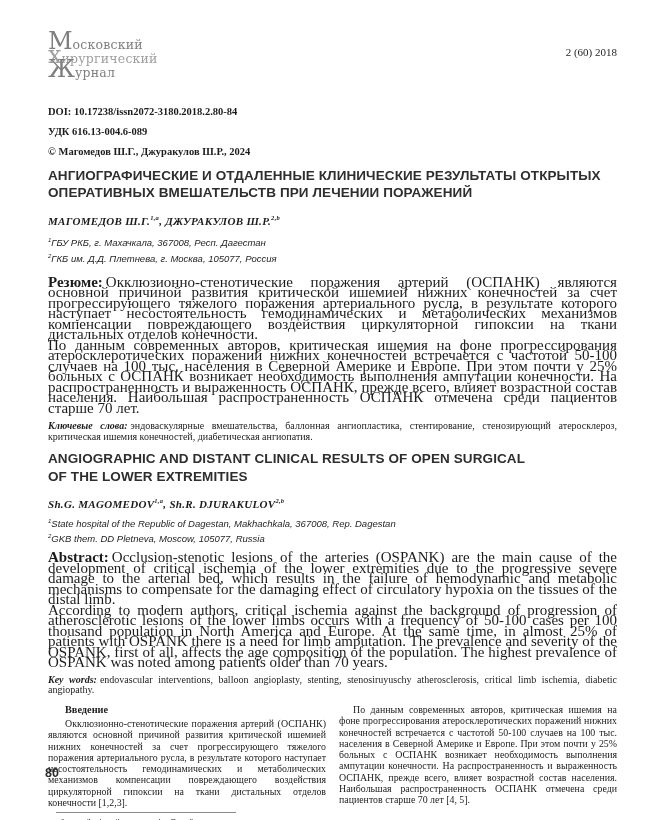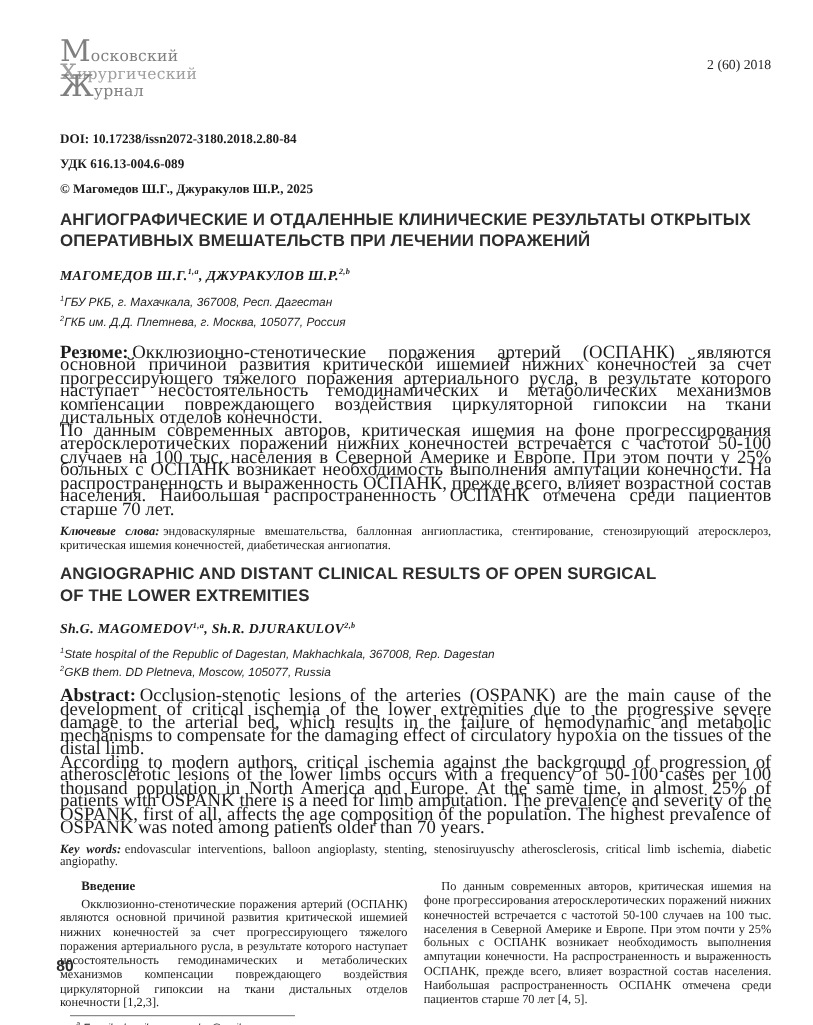--- a/index.html
+++ b/index.html
@@ -68,21 +68,21 @@
       <div class="logo-line logo-l1"><span class="initial">М</span><span class="rest">осковский</span></div>
       <div class="logo-line logo-l2"><span class="initial">х</span><span class="rest">ирургический</span></div>
       <div class="logo-line logo-l3"><span class="initial">Ж</span><span class="rest">урнал</span></div>
     </div>
     <div class="issue">2 (60) 2018</div>
   </div>
 
   <div class="meta">
     <div class="meta-line">DOI: 10.17238/issn2072-3180.2018.2.80-84</div>
     <div class="meta-line">УДК 616.13-004.6-089</div>
-    <div class="meta-line">© Магомедов Ш.Г., Джуракулов Ш.Р., 2025</div>
+    <div class="meta-line">© Магомедов Ш.Г., Джуракулов Ш.Р., 2024</div>
   </div>
 
   <div class="title title-ru">
     <div>АНГИОГРАФИЧЕСКИЕ И ОТДАЛЕННЫЕ КЛИНИЧЕСКИЕ РЕЗУЛЬТАТЫ ОТКРЫТЫХ</div>
     <div>ОПЕРАТИВНЫХ ВМЕШАТЕЛЬСТВ ПРИ ЛЕЧЕНИИ ПОРАЖЕНИЙ</div>
   </div>
 
   <div class="authors">
     <span>МАГОМЕДОВ Ш.Г.</span><span class="sup">1,a</span><span>, </span><span>ДЖУРАКУЛОВ Ш.Р.</span><span class="sup">2,b</span>
   </div>

